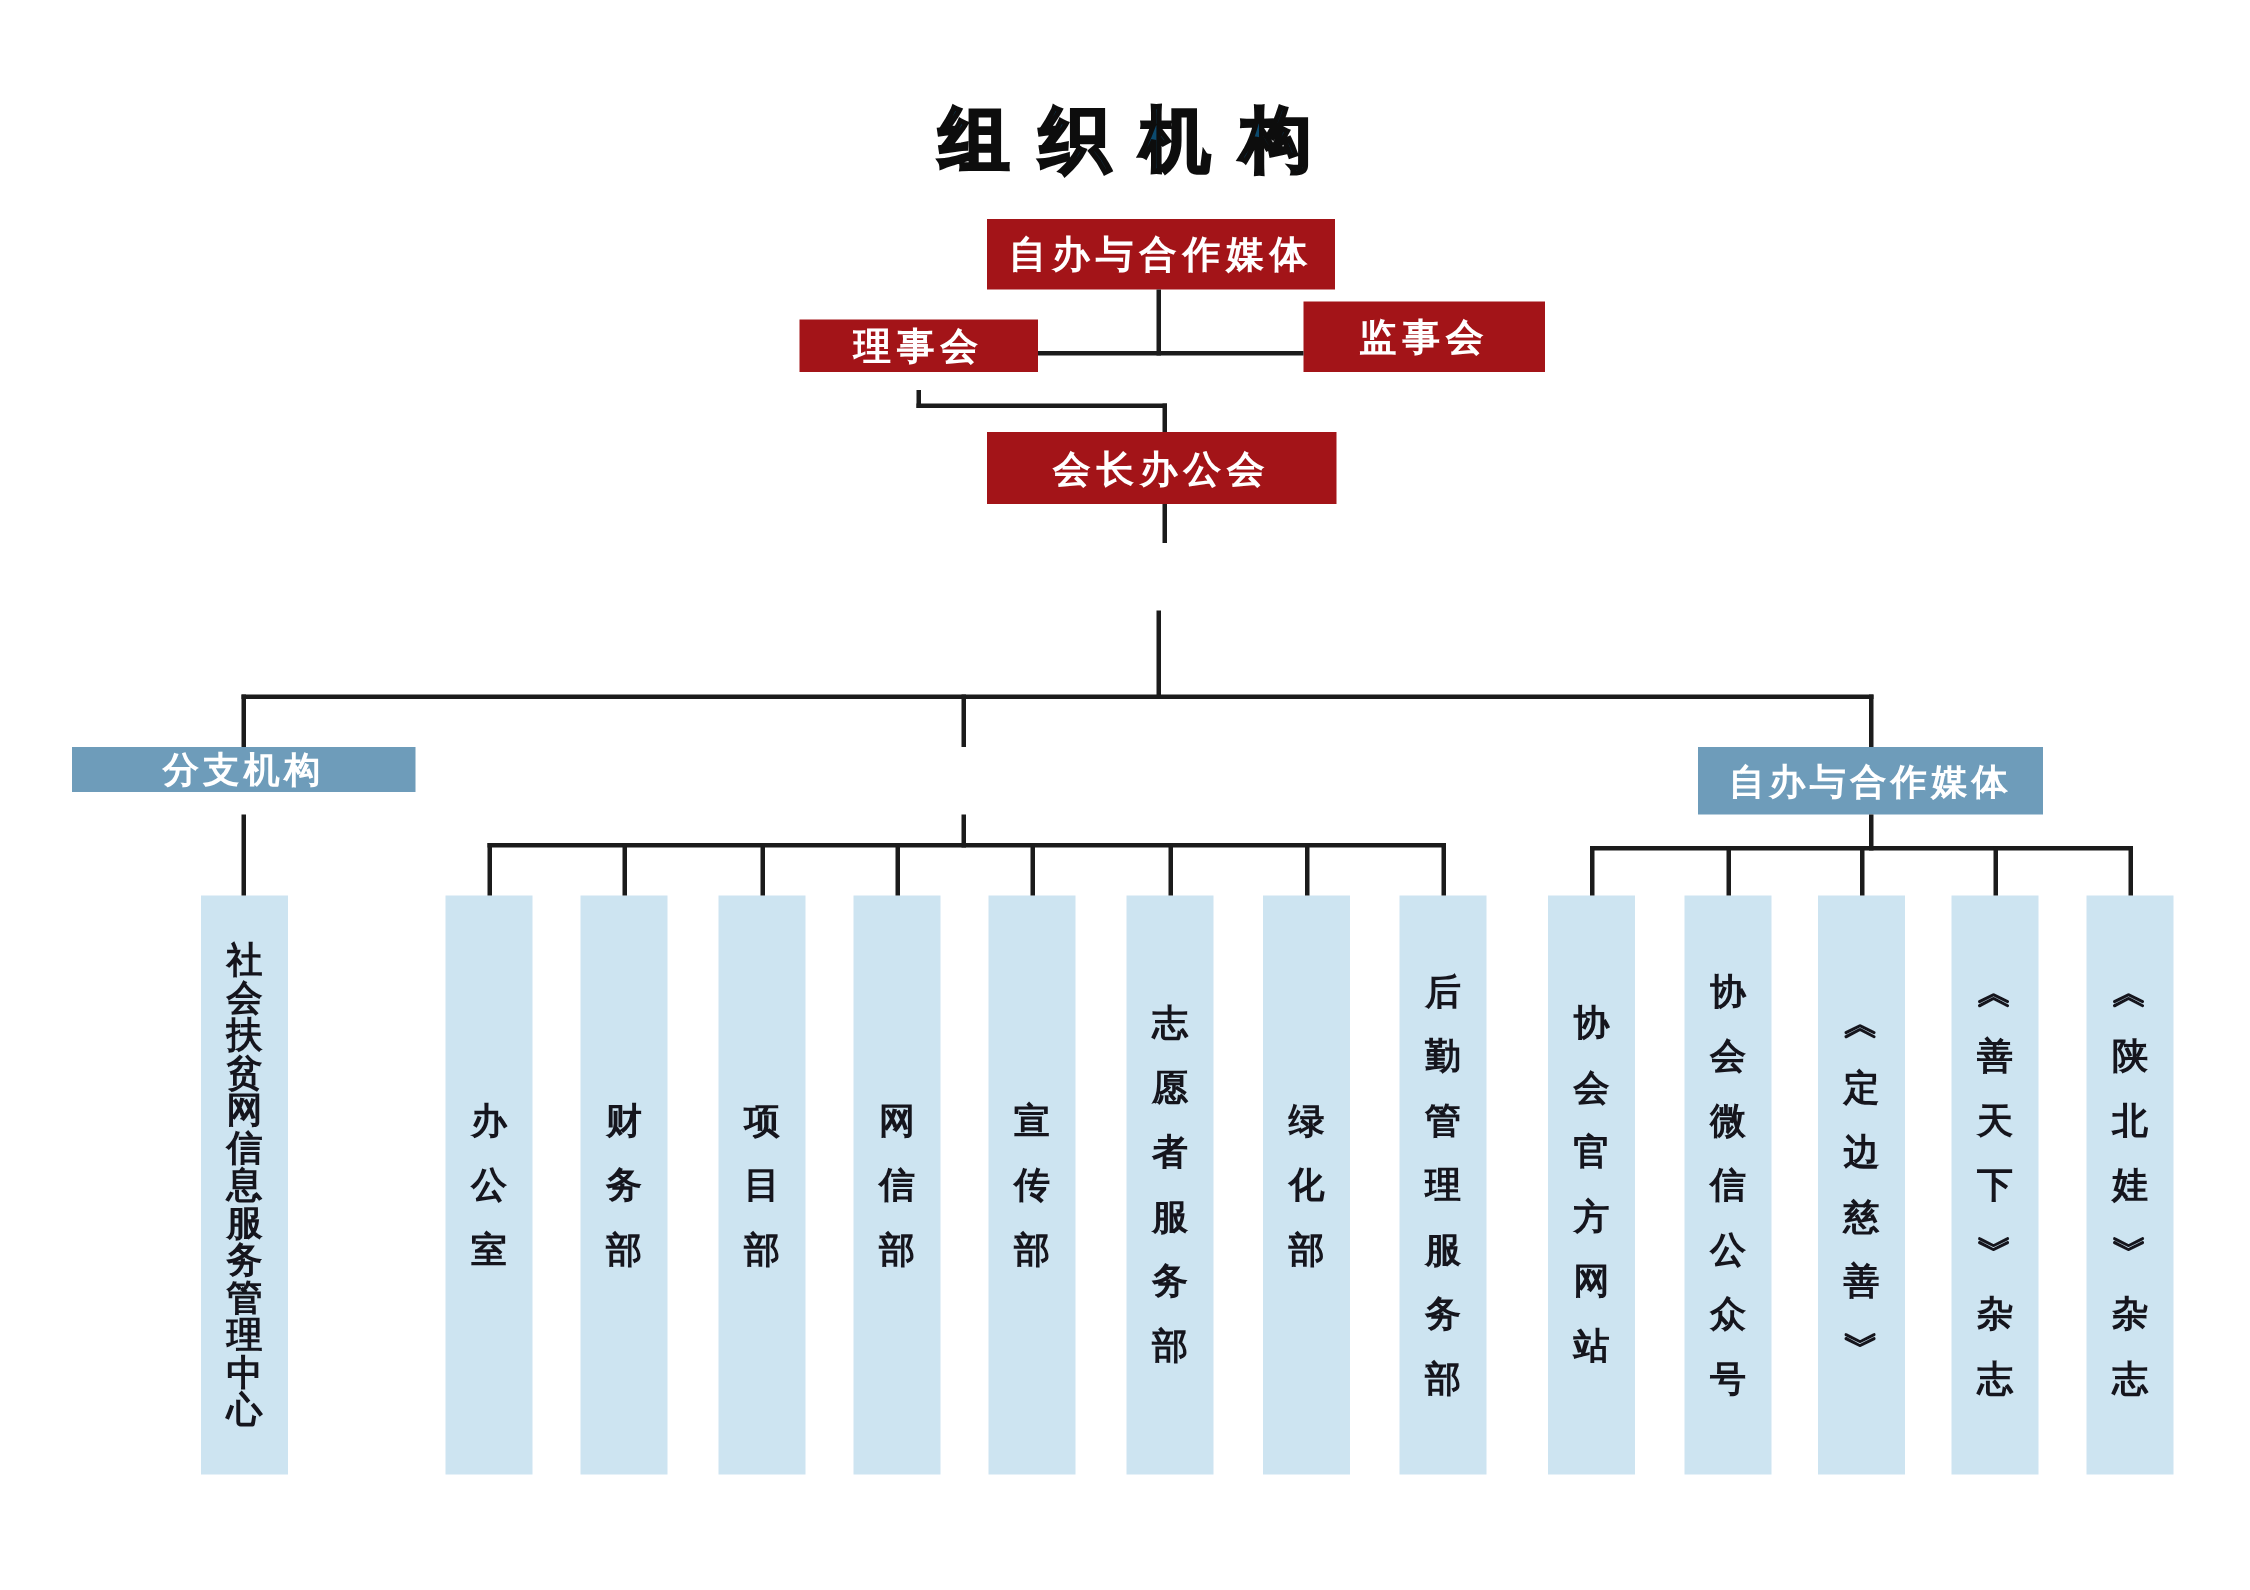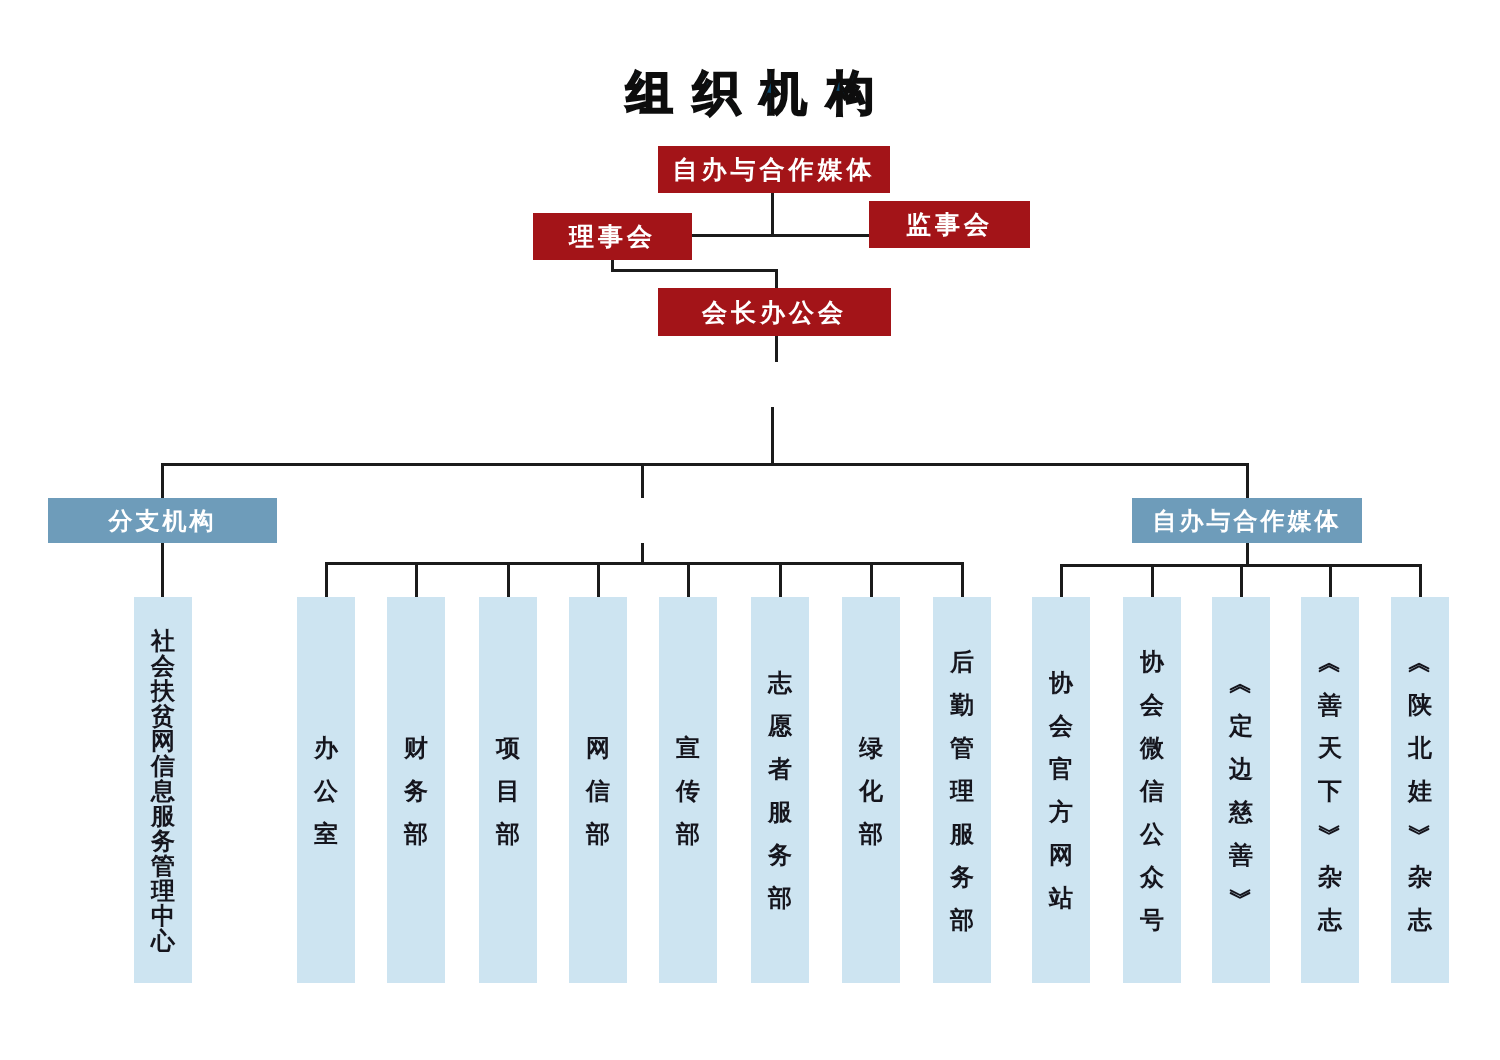--- a/index.html
+++ b/index.html
@@ -30,25 +30,25 @@
   .vline{width:3px;}
 </style>
 </head>
 <body>
 
 <div id="canvas">
 
   <div class="title">组织机构</div>
 
   <div class="box red" style="left:658px;top:146px;width:232px;height:47px;">自办与合作媒体</div>
-  <div class="box red" style="left:533px;top:213px;width:159px;height:47px;">理事会</div>
+  <div class="box red" style="left:533px;top:213px;width:159px;height:35px;">理事会</div>
   <div class="box red" style="left:869px;top:201px;width:161px;height:47px;">监事会</div>
   <div class="box red" style="left:658px;top:288px;width:233px;height:48px;">会长办公会</div>
 
-  <div class="box blue" style="left:48px;top:498px;width:229px;height:45px;">分支机构</div>
+  <div class="box blue" style="left:48px;top:498px;width:229px;height:30px;">分支机构</div>
   <div class="box blue" style="left:1132px;top:498px;width:230px;height:45px;">自办与合作媒体</div>
 
   <div class="col tight" style="left:134px;">
       <span class="vchar">社</span>
       <span class="vchar">会</span>
       <span class="vchar">扶</span>
       <span class="vchar">贫</span>
       <span class="vchar">网</span>
       <span class="vchar">信</span>
       <span class="vchar">息</span>

